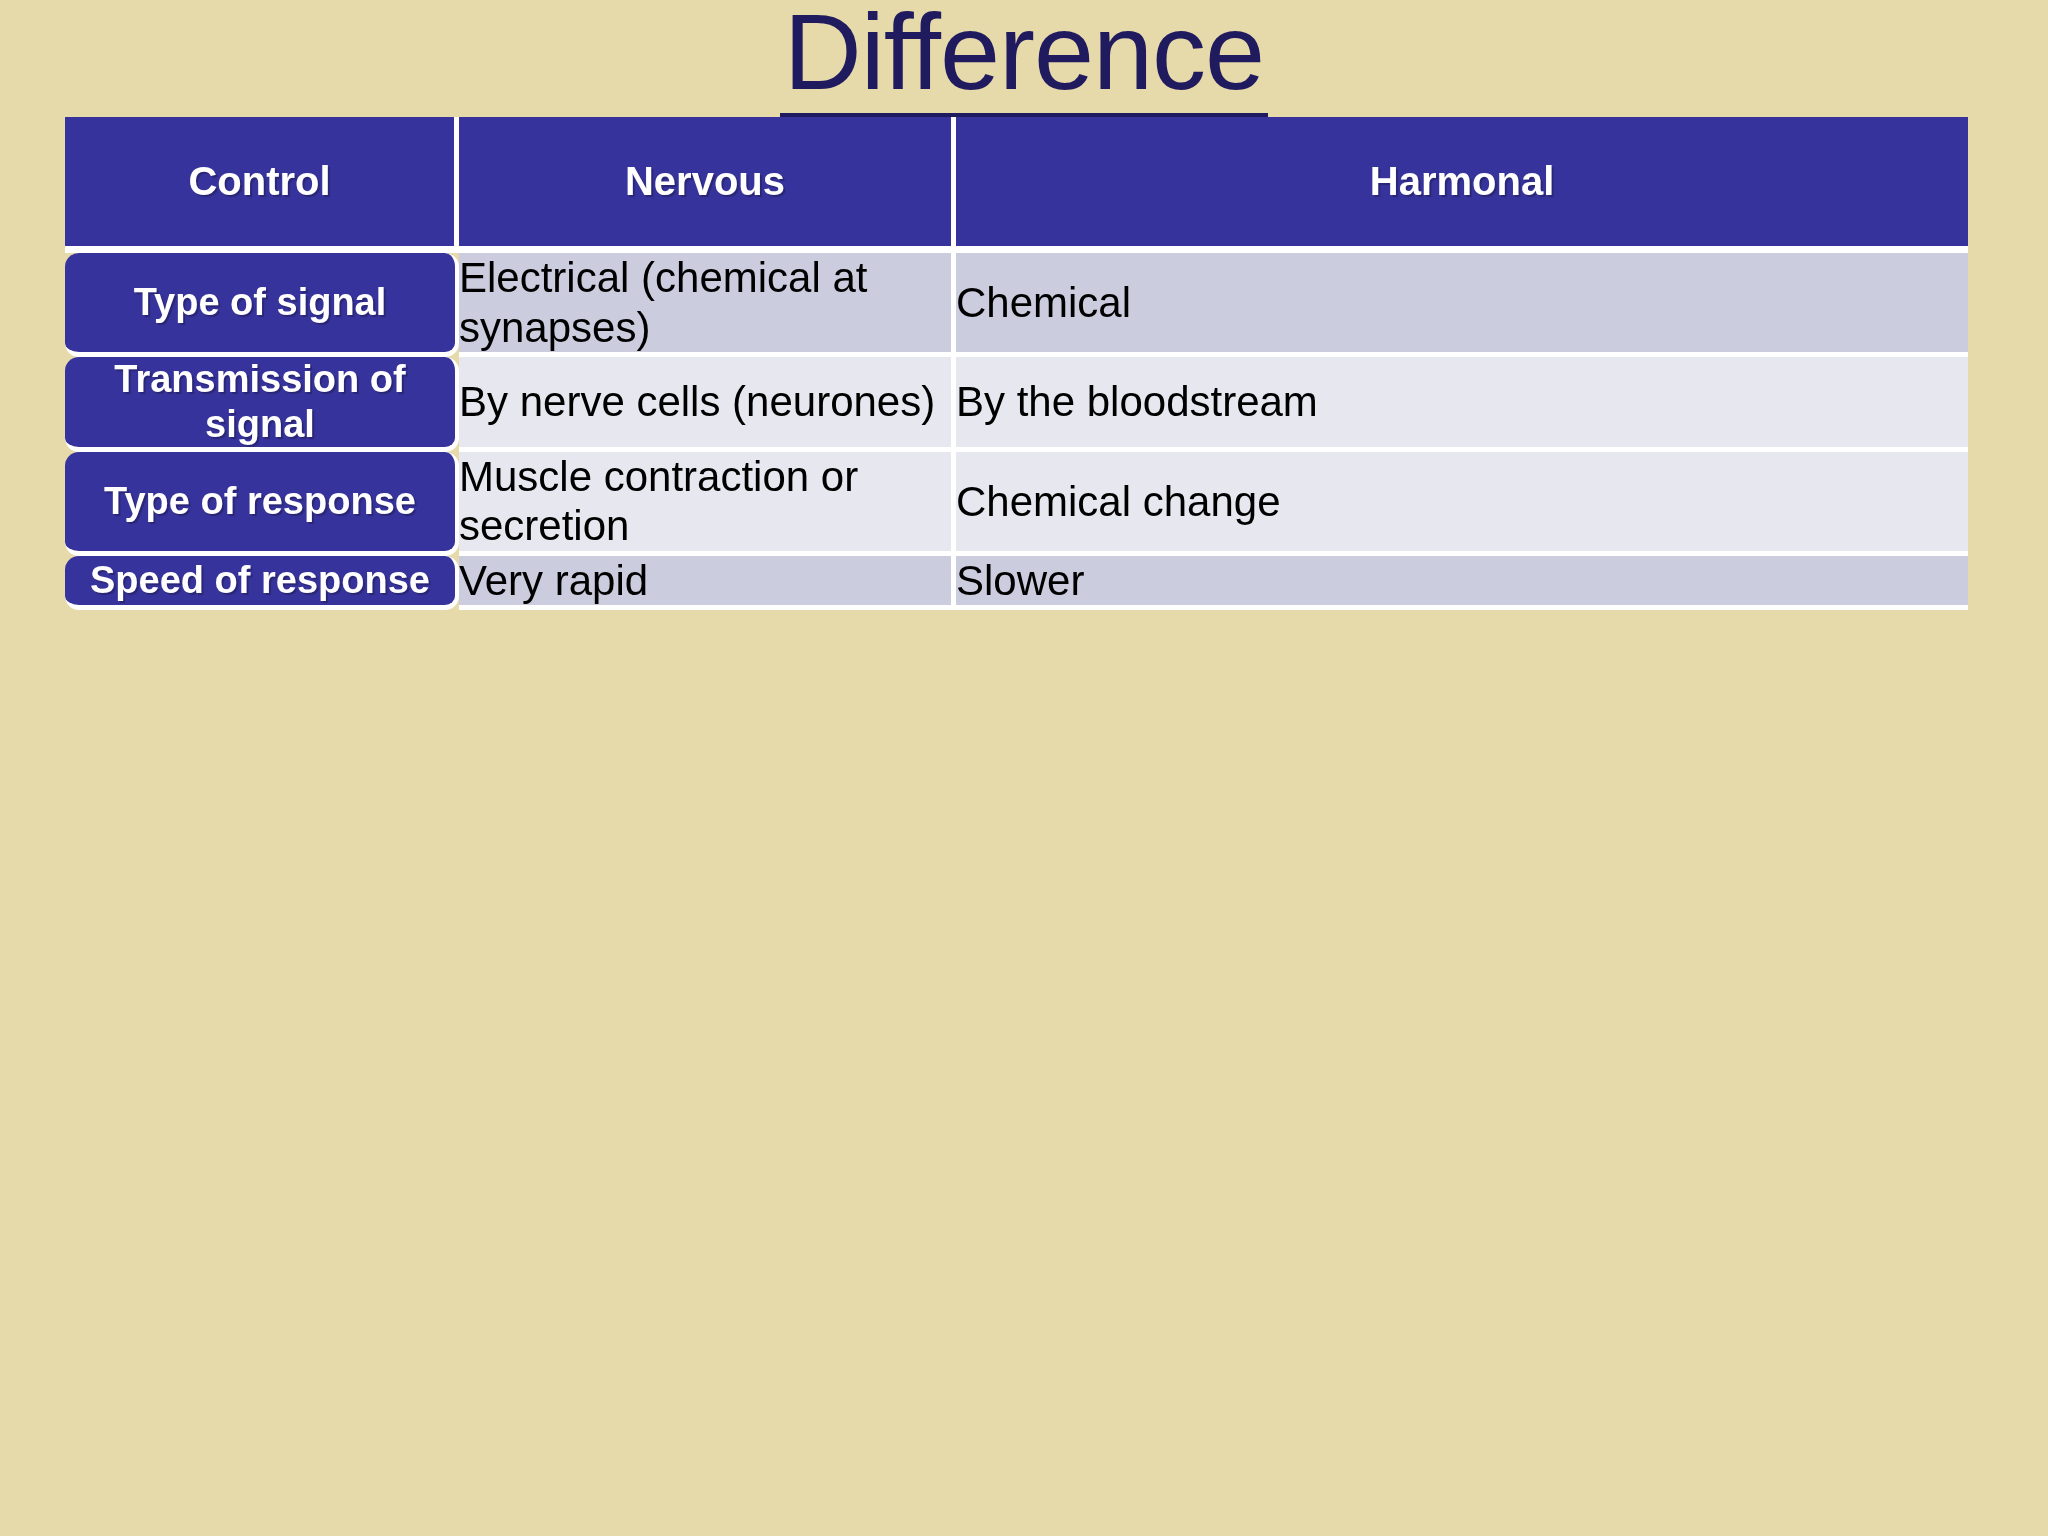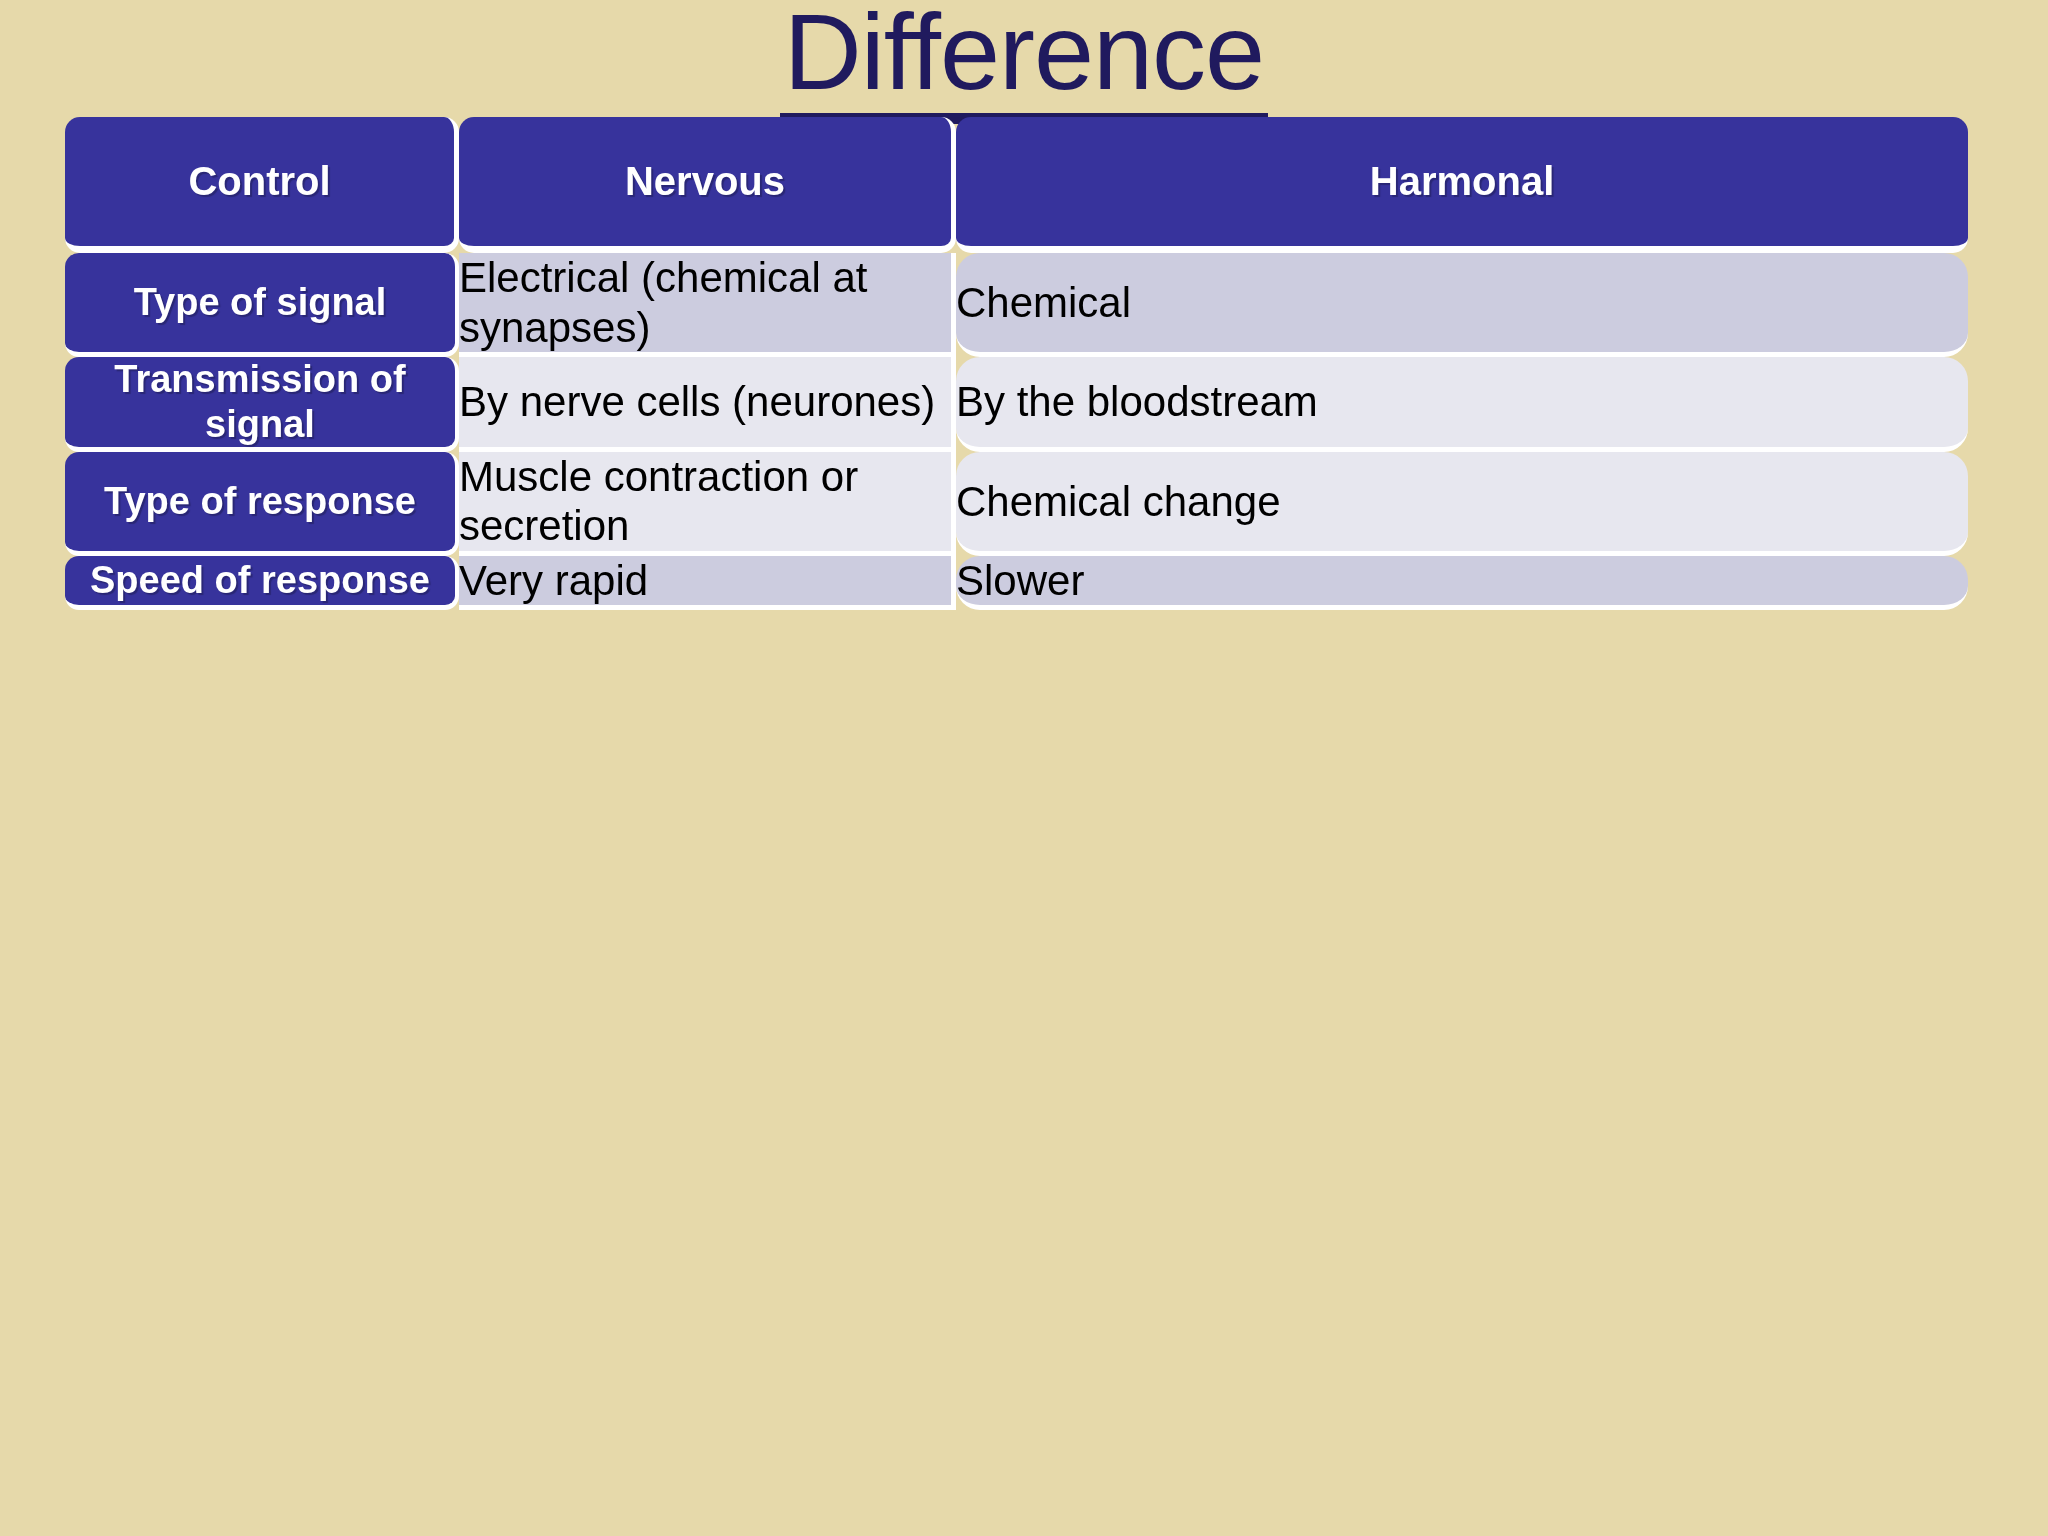--- a/index.html
+++ b/index.html
@@ -68,21 +68,20 @@
   .hdr-cell {
     background: #37339C;
     color: #FFFFFF;
     font-size: 40px;
     font-weight: bold;
     text-align: center;
     height: 136px;
     border-right: 5px solid #FFFFFF;
     border-bottom: 7px solid #FFFFFF;
     text-shadow: 2px 2px 1px rgba(0,0,0,0.25);
-    border-radius: 15px;
   }
   .hdr-cell.last { border-right: none; }
 
   
   .row-label {
     background: #37339C;
     color: #FFFFFF;
     font-size: 38px;
     font-weight: bold;
     text-align: center;
@@ -98,21 +97,21 @@
   .data-cell {
     font-size: 42px;
     font-weight: 400;
     color: #000000;
     text-align: left;
     line-height: 1.18;
     padding: 6px 10px 6px 10px;
     border-right: 5px solid #FFFFFF;
     border-bottom: 5px solid #FFFFFF;
   }
-  .data-cell.last { border-right: none; border-radius: 24px; }
+  .data-cell.last { border-right: none; }
 
   .band-a .data-cell { background: #CCCCDF; }
   .band-b .data-cell { background: #E7E7EF; }
 
   tr.last-row .row-label,
   tr.last-row .data-cell { border-bottom: none; }
 </style>
 </head>
 <body>
 

